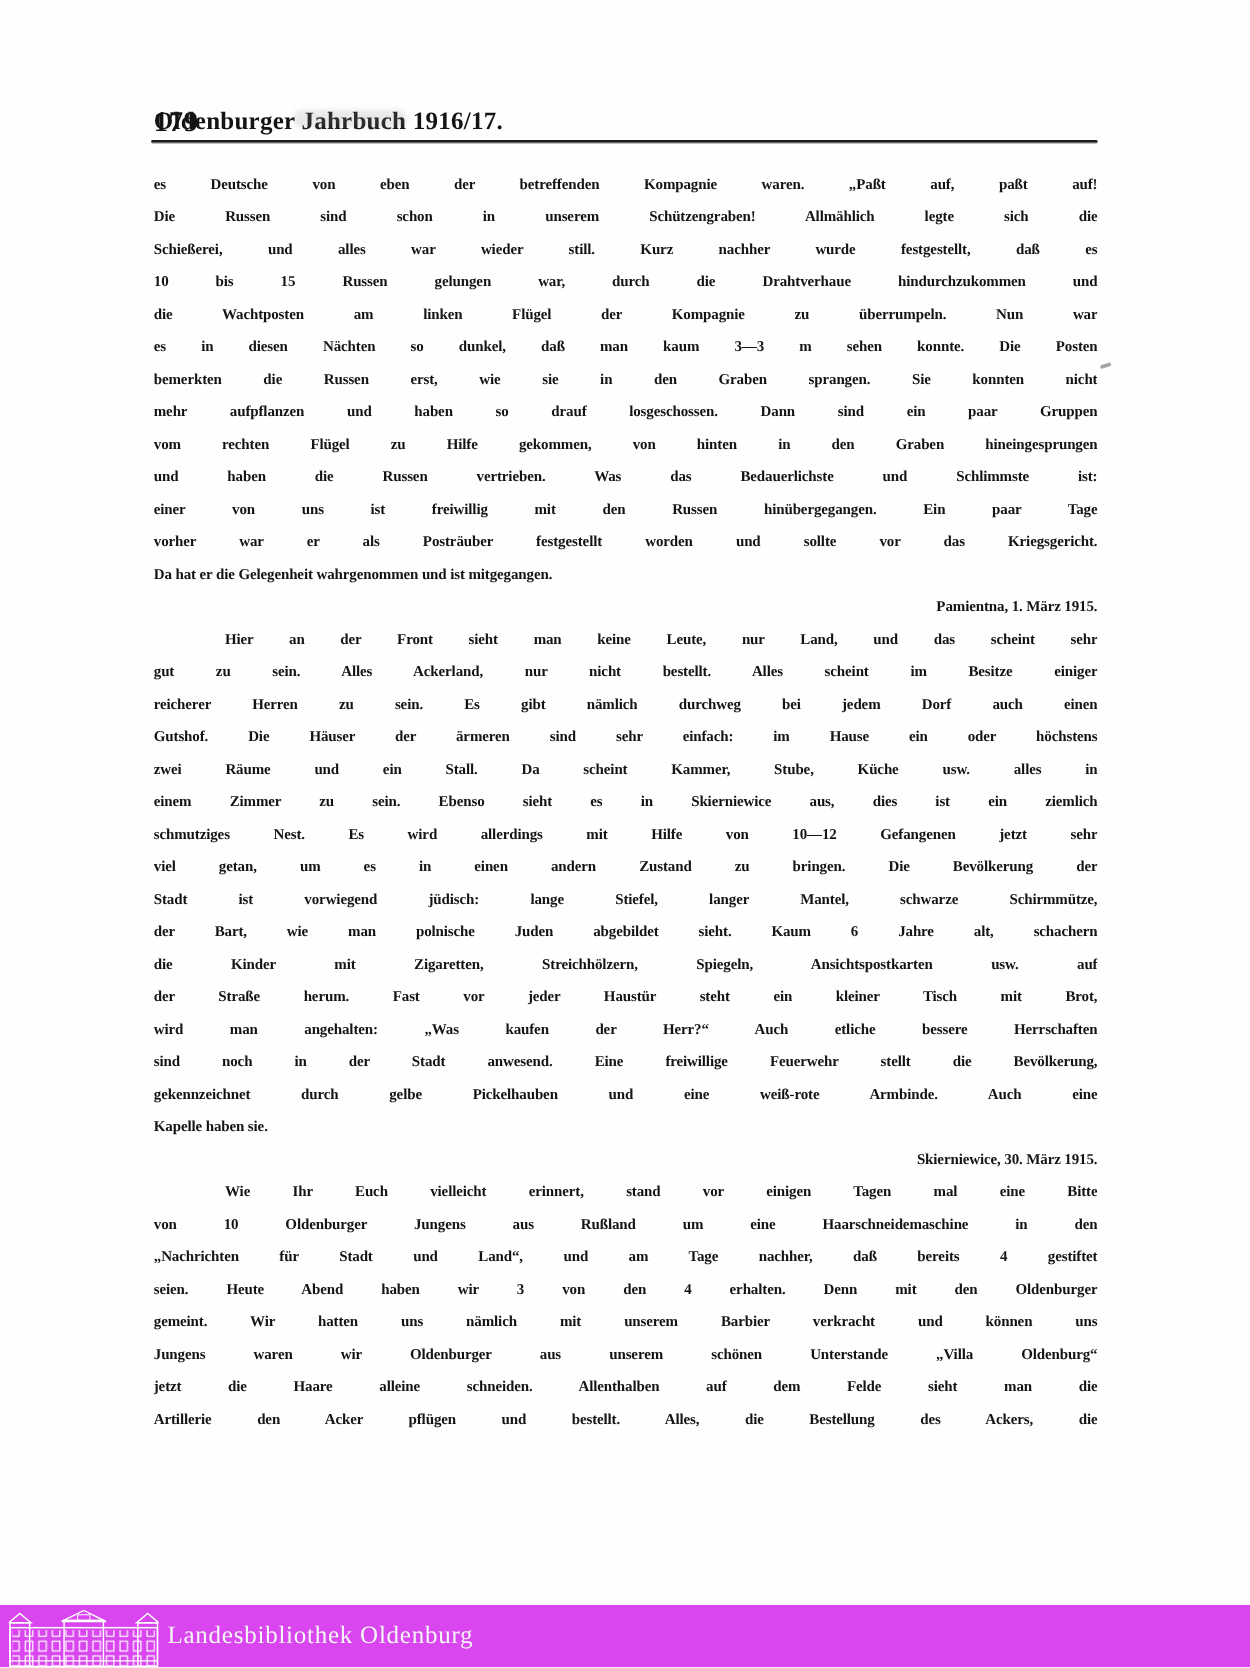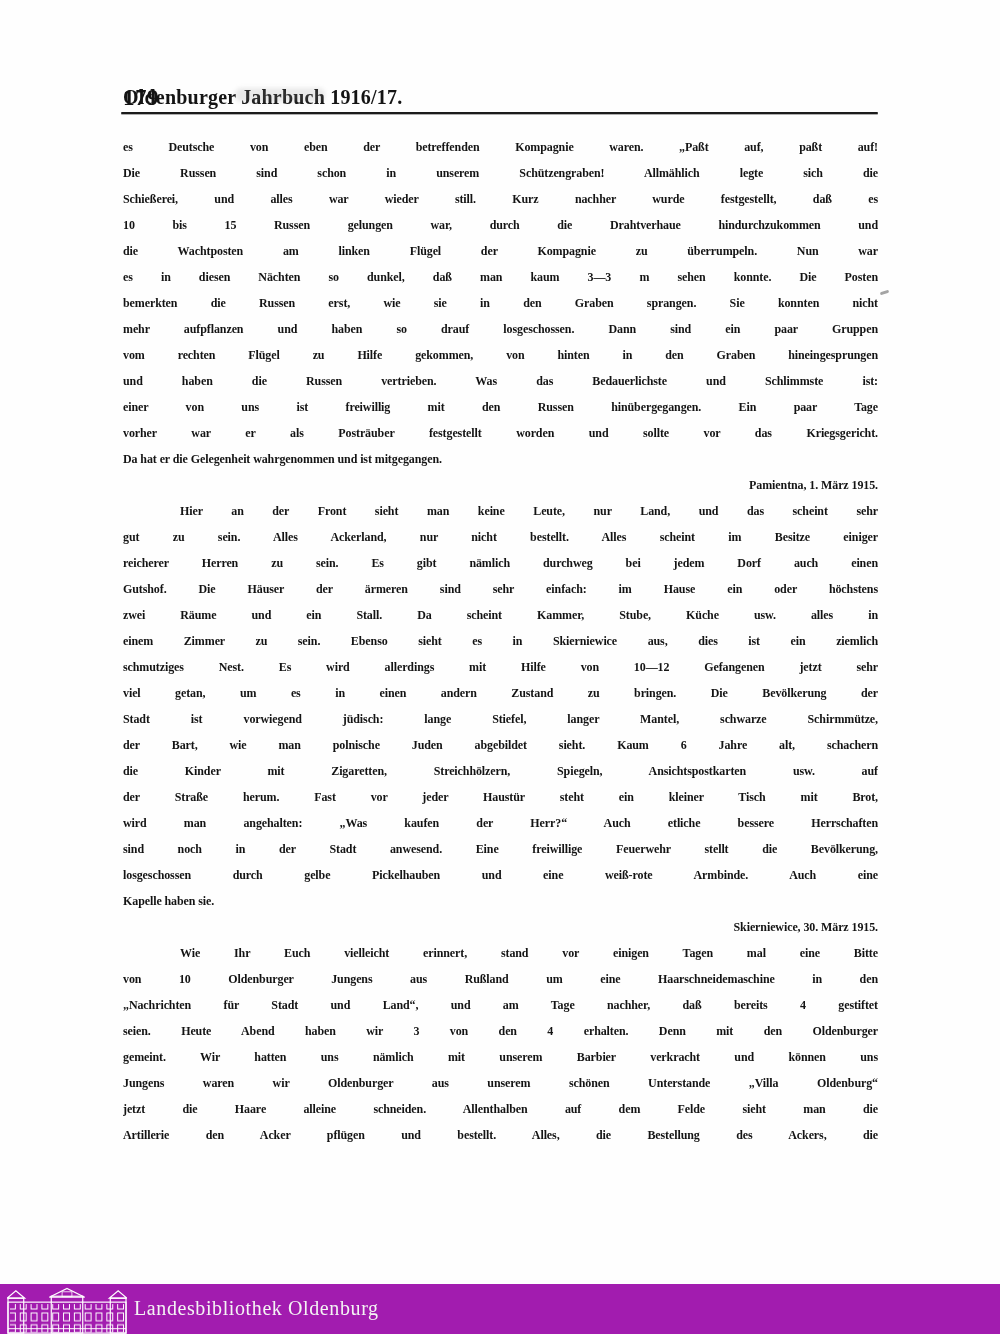--- a/index.html
+++ b/index.html
@@ -48,21 +48,21 @@
     overflow: hidden; white-space: normal;
     text-align: justify; text-align-last: justify;
   }
   .line.left  { text-align: left;  text-align-last: left; }
   .line.right { text-align: right; text-align-last: right; }
   .line.indent { text-indent: 57px; }
 
   
   .footer-bar {
     position: absolute; left: 0; bottom: 0; width: 1000px; height: 50px;
-    background: #a21caf;
+    background: #d946ef;
   }
   .library-logo { position: absolute; left: 7px; bottom: 0; width: 120px; height: 47px; }
   .footer-label {
     position: absolute; left: 134px; top: 13px;
     font-size: 20px; font-weight: 400; color: #f4f4f4; letter-spacing: 0.6px;
     font-family: "Liberation Serif", "DejaVu Serif", serif;
   }
 </style>
 </head>
 <body>
@@ -99,21 +99,21 @@
       <div class="line justify">zwei Räume und ein Stall. Da scheint Kammer, Stube, Küche usw. alles in</div>
       <div class="line justify">einem Zimmer zu sein. Ebenso sieht es in Skierniewice aus, dies ist ein ziemlich</div>
       <div class="line justify">schmutziges Nest. Es wird allerdings mit Hilfe von 10—12 Gefangenen jetzt sehr</div>
       <div class="line justify">viel getan, um es in einen andern Zustand zu bringen. Die Bevölkerung der</div>
       <div class="line justify">Stadt ist vorwiegend jüdisch: lange Stiefel, langer Mantel, schwarze Schirmmütze,</div>
       <div class="line justify">der Bart, wie man polnische Juden abgebildet sieht. Kaum 6 Jahre alt, schachern</div>
       <div class="line justify">die Kinder mit Zigaretten, Streichhölzern, Spiegeln, Ansichtspostkarten usw. auf</div>
       <div class="line justify">der Straße herum. Fast vor jeder Haustür steht ein kleiner Tisch mit Brot,</div>
       <div class="line justify">wird man angehalten: „Was kaufen der Herr?“ Auch etliche bessere Herrschaften</div>
       <div class="line justify">sind noch in der Stadt anwesend. Eine freiwillige Feuerwehr stellt die Bevölkerung,</div>
-      <div class="line justify">losgeschossen durch gelbe Pickelhauben und eine weiß-rote Armbinde. Auch eine</div>
+      <div class="line justify">gekennzeichnet durch gelbe Pickelhauben und eine weiß-rote Armbinde. Auch eine</div>
       <div class="line left">Kapelle haben sie.</div>
       <div class="line right">Skierniewice, 30. März 1915.</div>
       <div class="line justify indent">Wie Ihr Euch vielleicht erinnert, stand vor einigen Tagen mal eine Bitte</div>
       <div class="line justify">von 10 Oldenburger Jungens aus Rußland um eine Haarschneidemaschine in den</div>
       <div class="line justify">„Nachrichten für Stadt und Land“, und am Tage nachher, daß bereits 4 gestiftet</div>
       <div class="line justify">seien. Heute Abend haben wir 3 von den 4 erhalten. Denn mit den Oldenburger</div>
       <div class="line justify">gemeint. Wir hatten uns nämlich mit unserem Barbier verkracht und können uns</div>
       <div class="line justify">Jungens waren wir Oldenburger aus unserem schönen Unterstande „Villa Oldenburg“</div>
       <div class="line justify">jetzt die Haare alleine schneiden. Allenthalben auf dem Felde sieht man die</div>
       <div class="line justify">Artillerie den Acker pflügen und bestellt. Alles, die Bestellung des Ackers, die</div>

